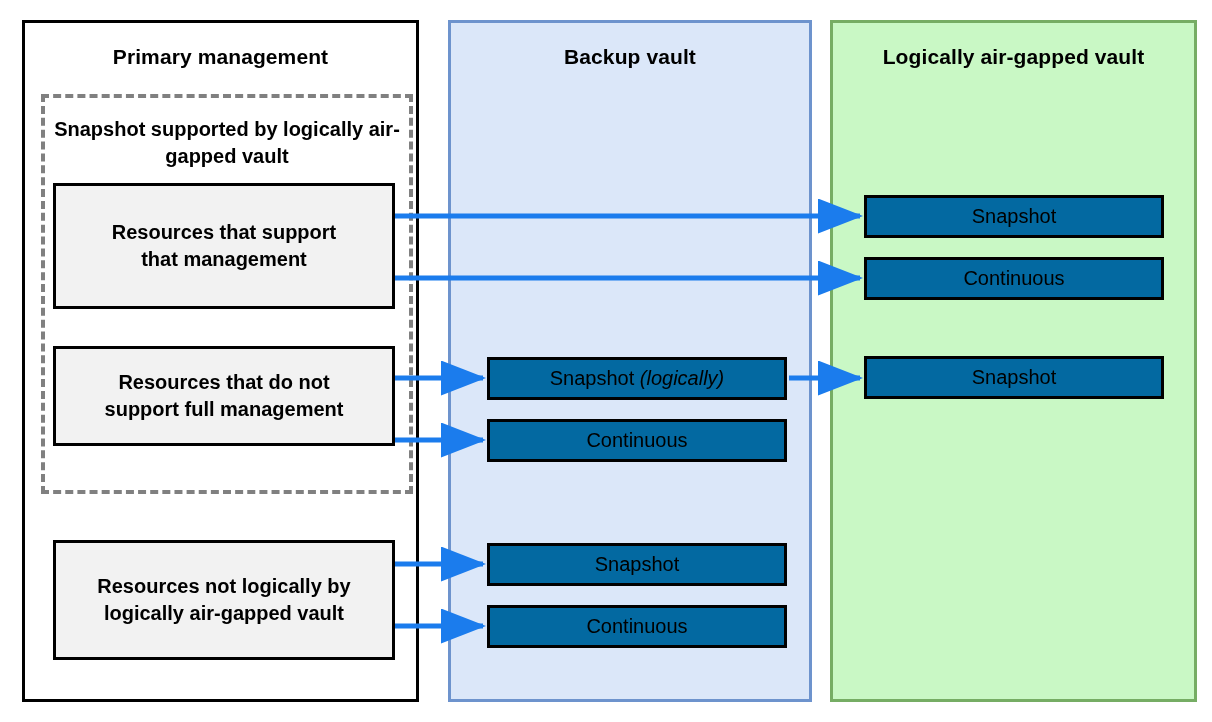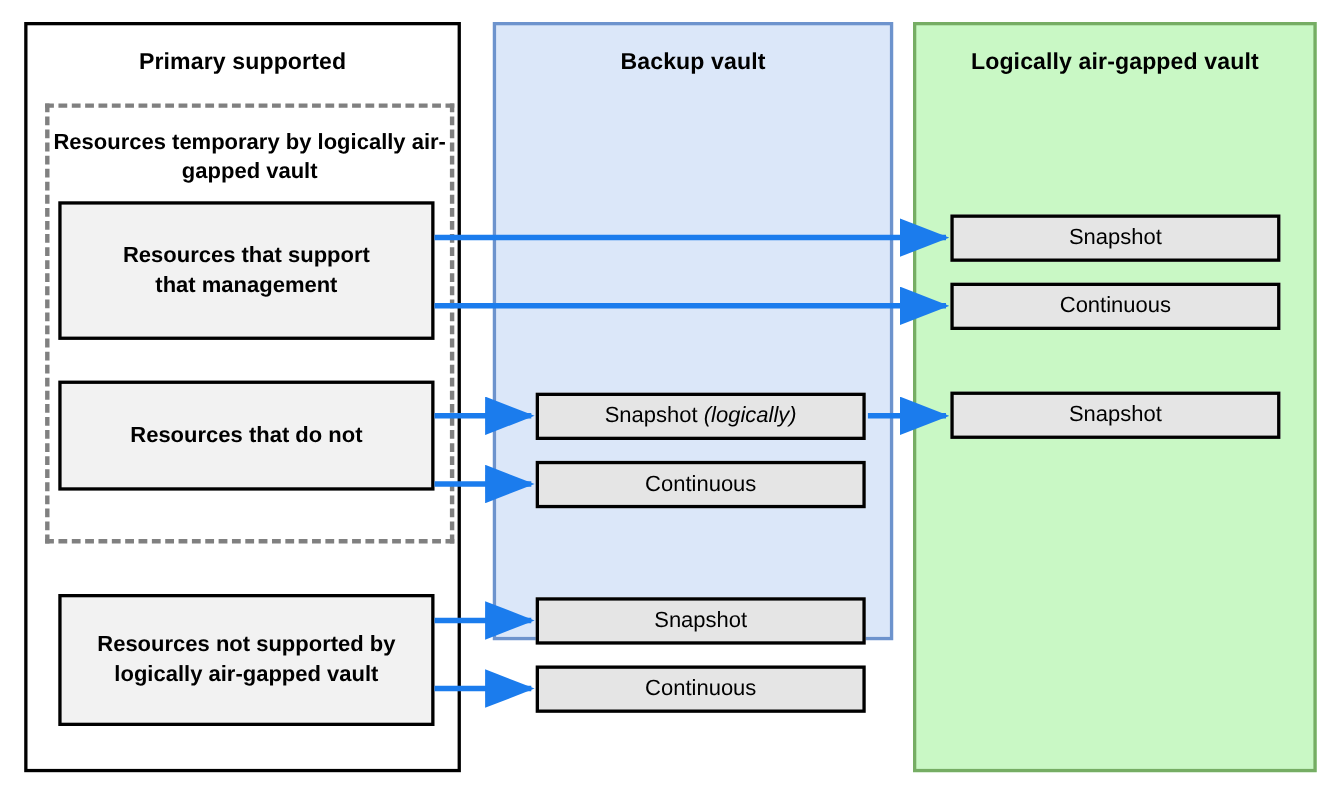--- a/index.html
+++ b/index.html
@@ -29,21 +29,21 @@
     top: 20px;
     width: 397px;
     height: 682px;
     background: #ffffff;
     border: 3px solid #000000;
   }
   .col-backup {
     left: 448px;
     top: 20px;
     width: 364px;
-    height: 562px;
+    height: 682px;
     background: #dbe7f9;
     border: 3px solid #6d93cd;
   }
   .col-lag {
     left: 830px;
     top: 20px;
     width: 367px;
     height: 682px;
     background: #c9f8c5;
     border: 3px solid #76ad64;
@@ -102,21 +102,21 @@
   .res-box span { display: block; padding: 0 8px; }
 
   .res-full      { left: 53px;  top: 183px; width: 342px; height: 126px; }
   .res-notfull   { left: 53px;  top: 346px; width: 342px; height: 100px; }
   .res-unsupp    { left: 53px;  top: 540px; width: 342px; height: 120px; }
 
   
   .rec-box {
     position: absolute;
     box-sizing: border-box;
-    background: #e5e5e5;
+    background: #0369a1;
     border: 3px solid #000000;
     display: flex;
     align-items: center;
     justify-content: center;
     text-align: center;
     font-size: 20px;
     color: #000000;
     z-index: 5;
   }
   .rec-box .ital { font-style: italic; }
@@ -142,54 +142,55 @@
     pointer-events: none;
     z-index: 4;
   }
 </style>
 </head>
 <body>
 
 <div id="canvas">
 
   <div class="column col-primary">
-    <div class="col-title">Primary supported</div>
+    <div class="col-title">Primary management</div>
   </div>
 
   <div class="column col-backup">
     <div class="col-title">Backup vault</div>
   </div>
 
   <div class="column col-lag">
     <div class="col-title">Logically air-gapped vault</div>
   </div>
 
   <div class="dashed-group">
     <div class="dashed-title">
-      <span>Resources temporary by</span>
+      <span>Snapshot supported by</span>
       <span>logically air-gapped vault</span>
     </div>
   </div>
 
   <div class="res-box res-full">
     <div>
       <span>Resources that support</span>
       <span>that management</span>
     </div>
   </div>
 
   <div class="res-box res-notfull">
     <div>
       <span>Resources that do not</span>
+      <span>support full management</span>
     </div>
   </div>
 
   <div class="res-box res-unsupp">
     <div>
-      <span>Resources not supported by</span>
+      <span>Resources not logically by</span>
       <span>logically air-gapped vault</span>
     </div>
   </div>
 
   <svg class="arrow-svg" viewBox="0 0 1212 722" width="1212" height="722" xmlns="http://www.w3.org/2000/svg">
     <defs>
       <marker id="ah" markerWidth="9" markerHeight="7" refX="8.4" refY="3.5" orient="auto" markerUnits="strokeWidth">
         <path d="M0,0 L9,3.5 L0,7 z" fill="#1b7ced"></path>
       </marker>
     </defs>

